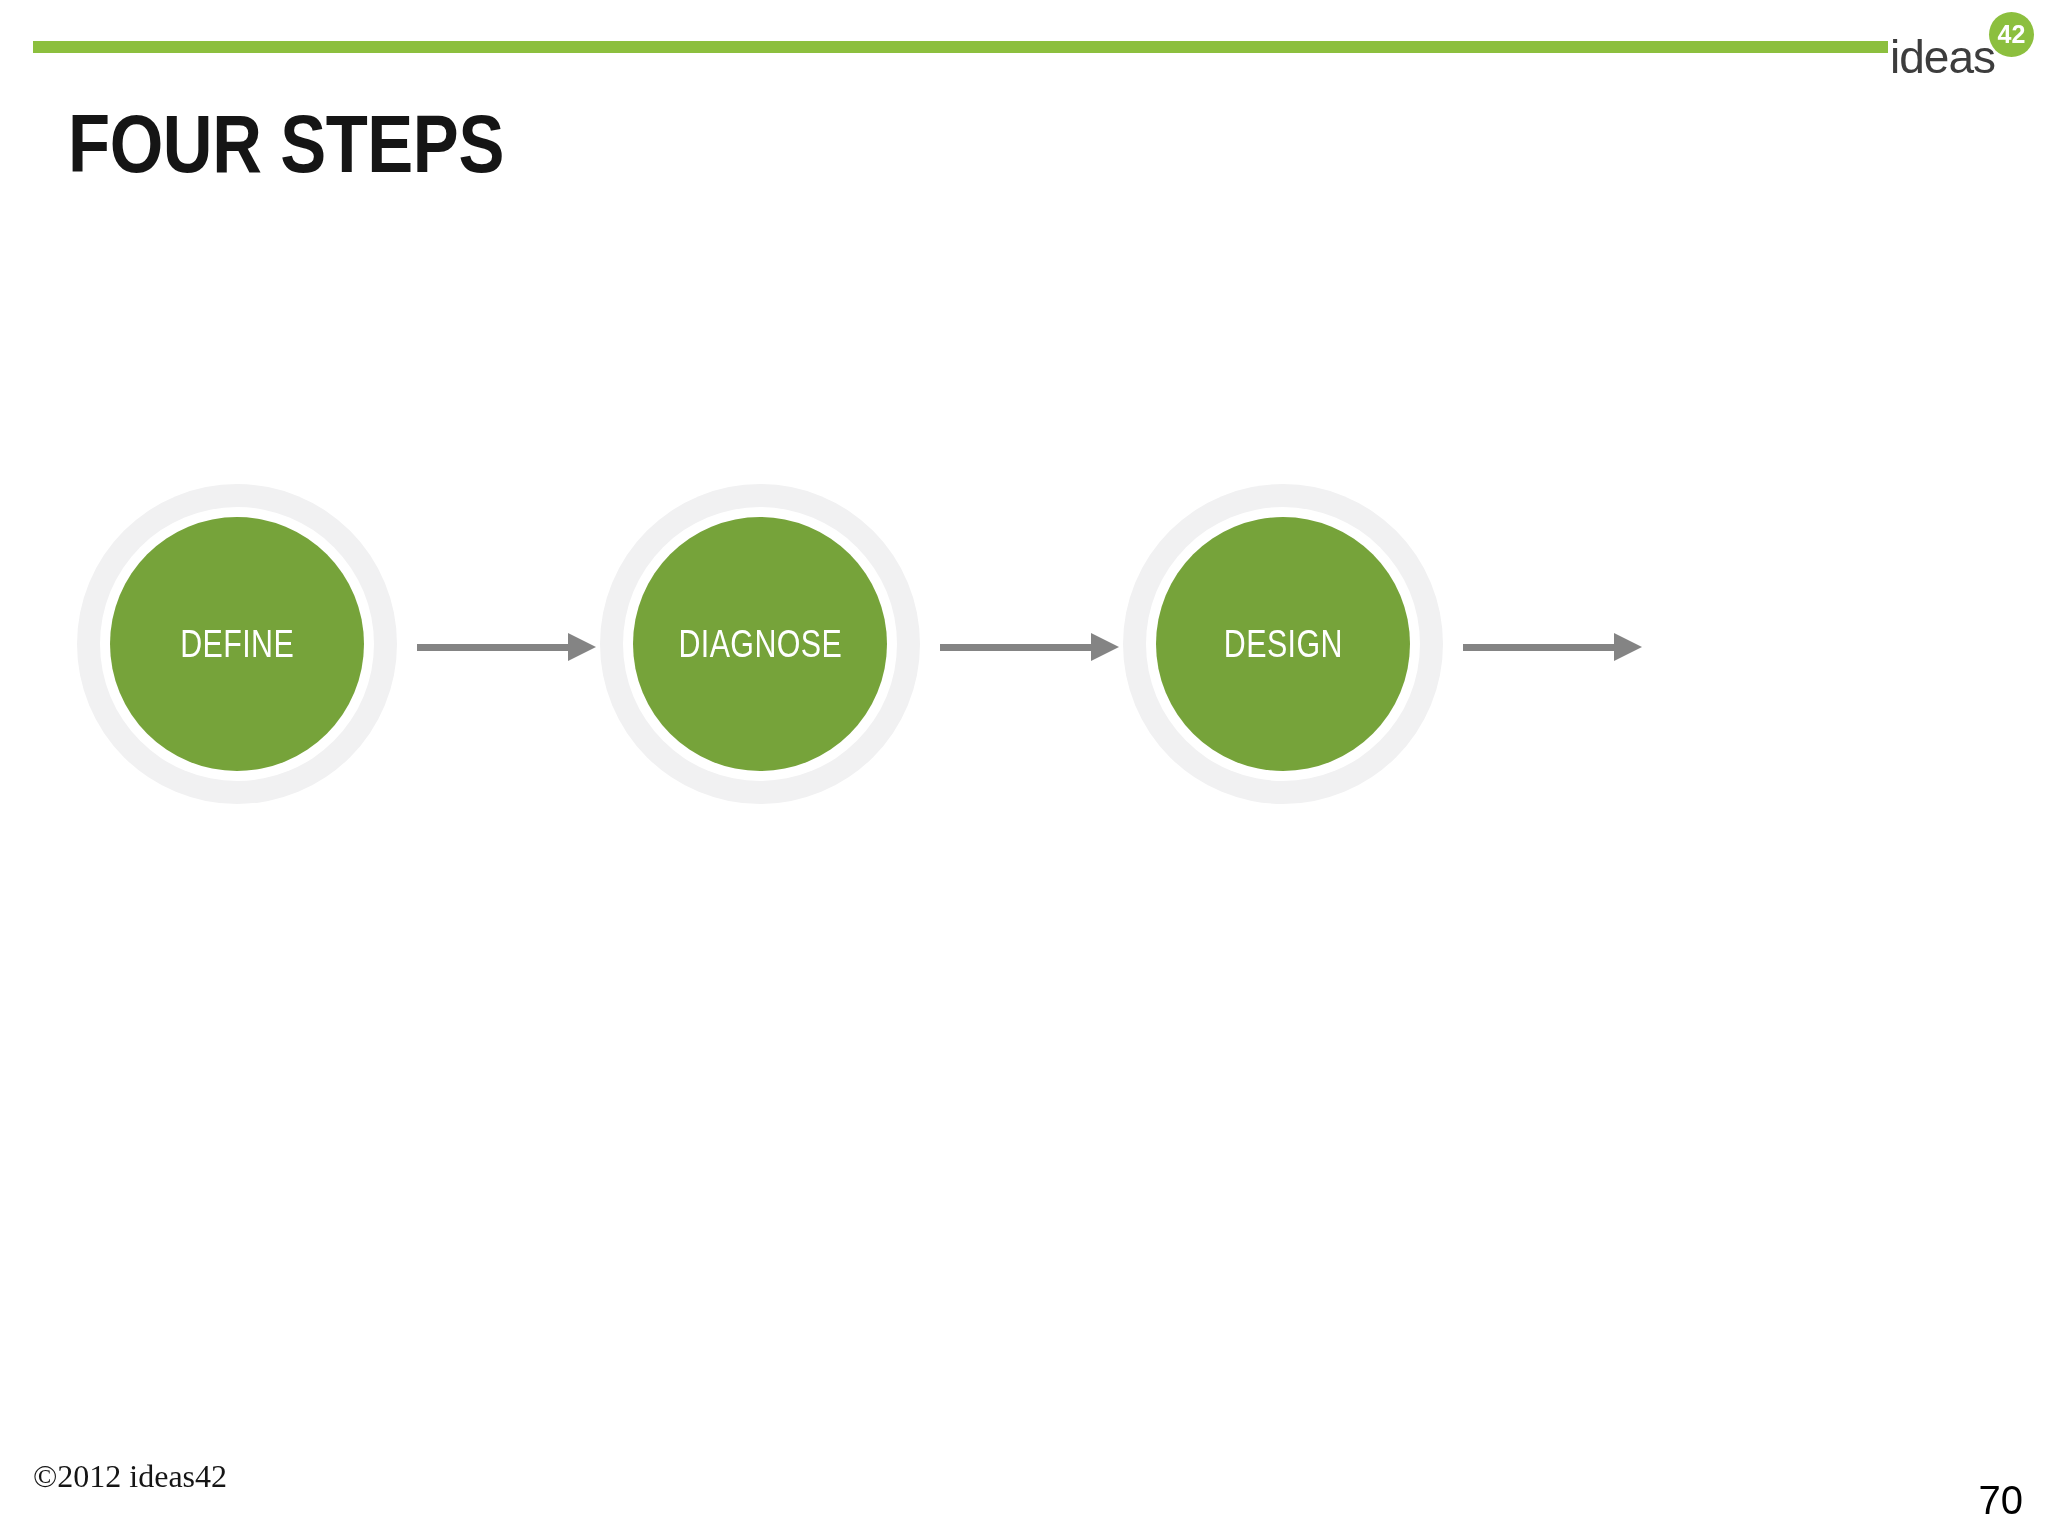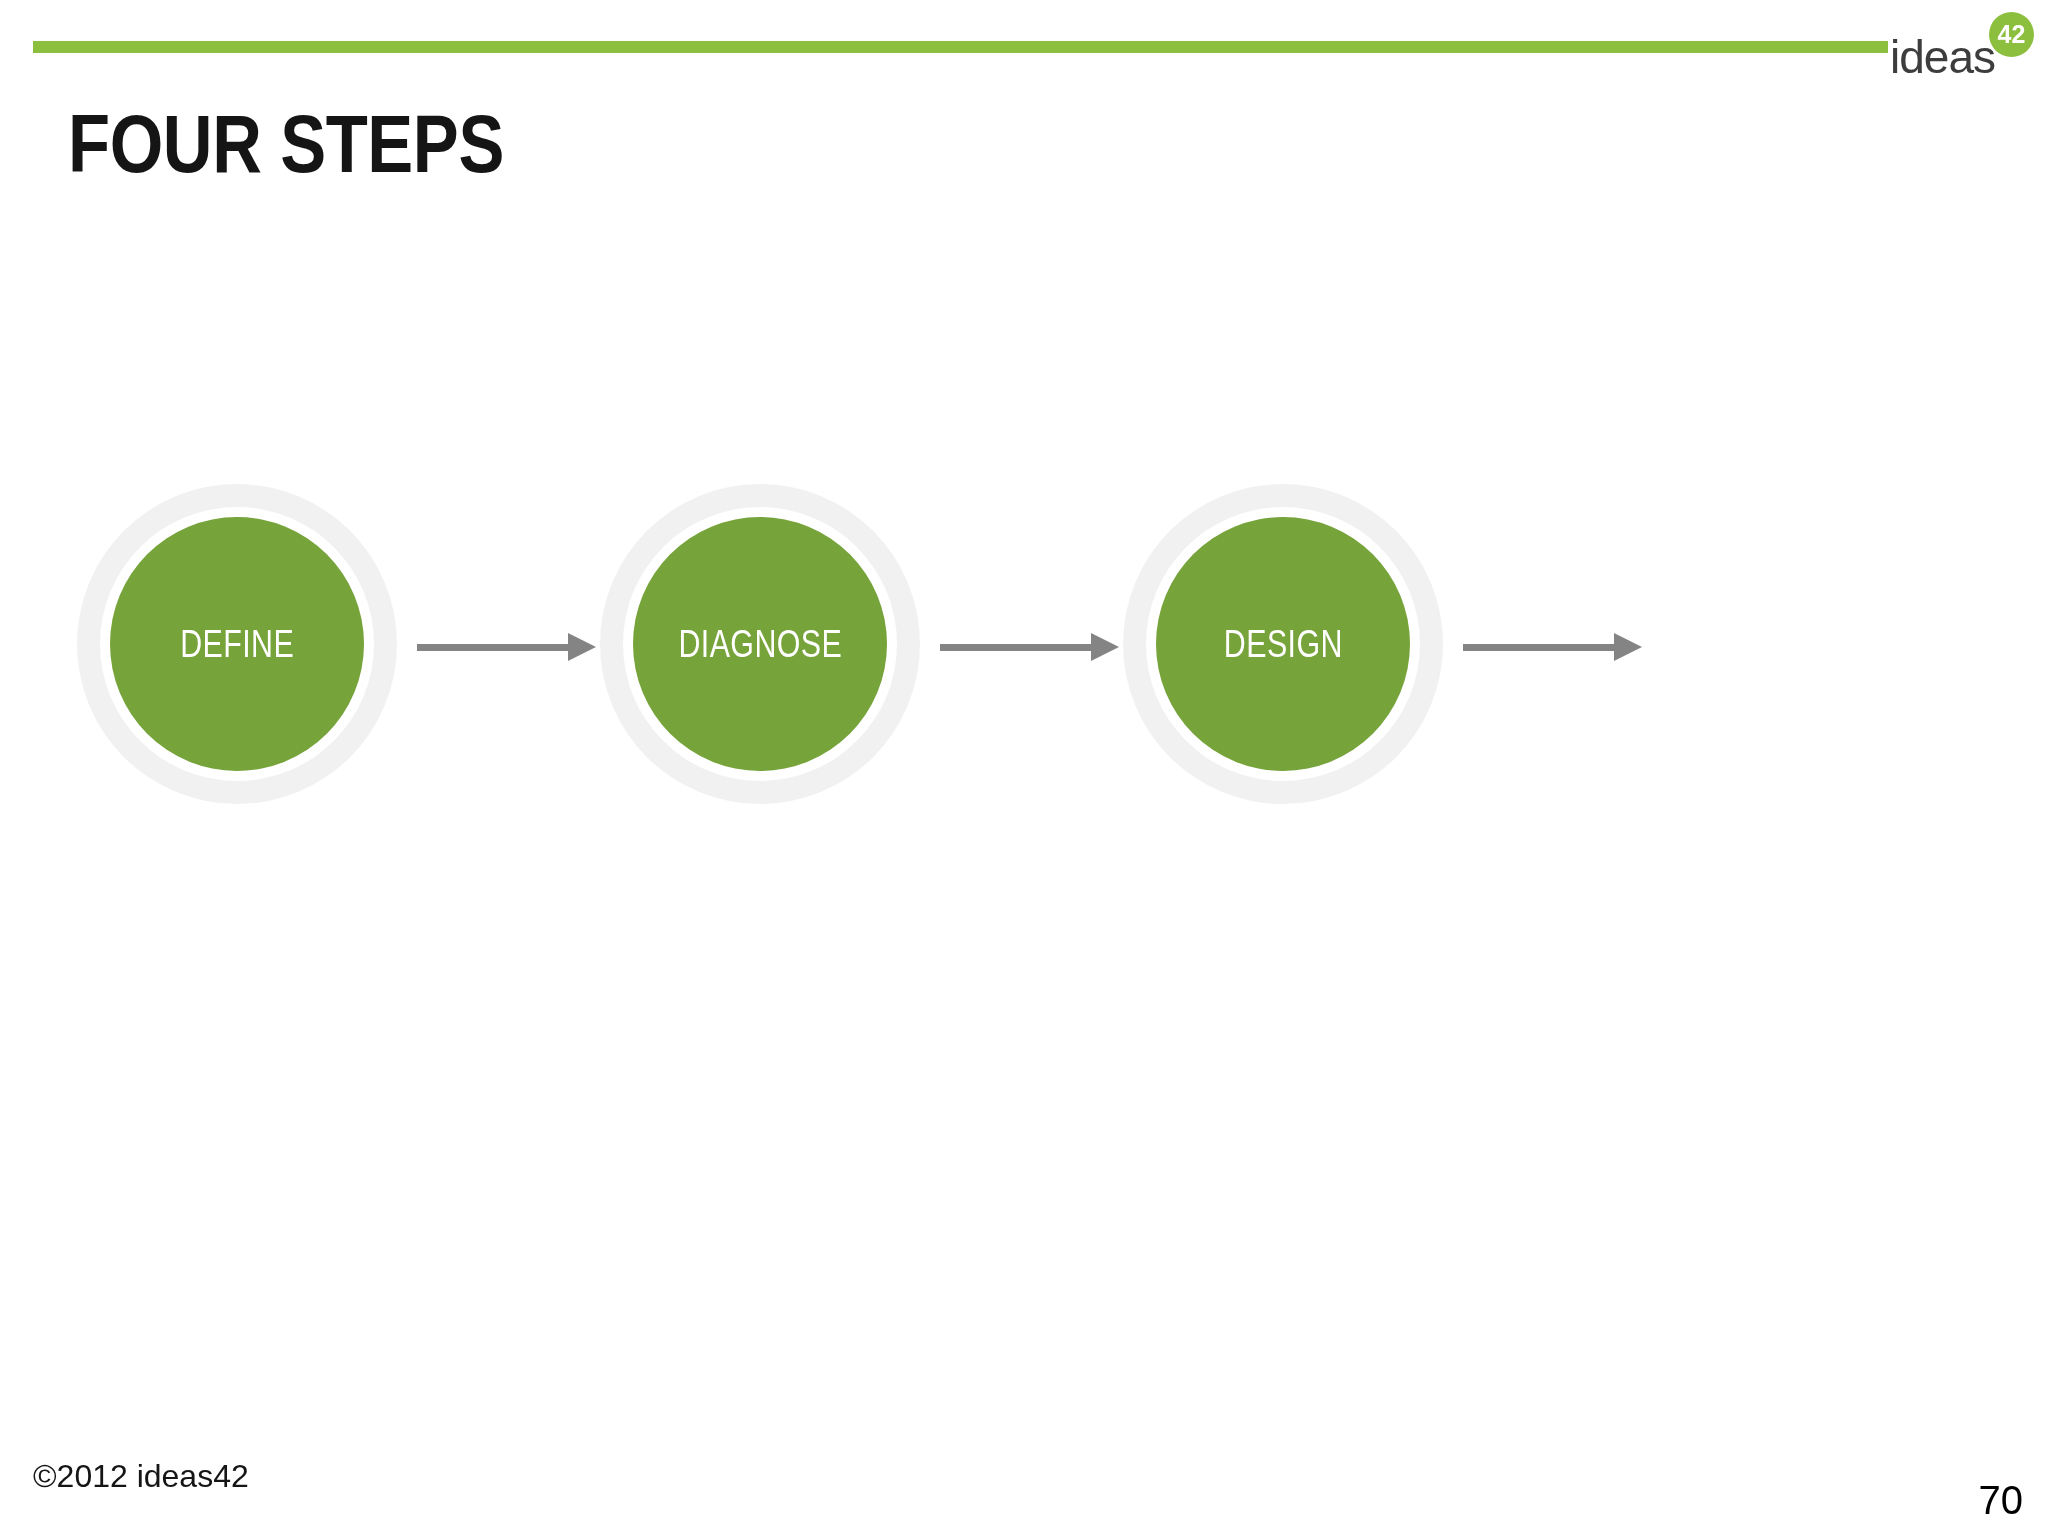--- a/index.html
+++ b/index.html
@@ -151,20 +151,21 @@
   }
 
   
   .footer-copyright {
     position: absolute;
     left: 33px;
     top: 1460px;
     font-size: 32px;
     color: var(--text-dark, #151515);
     line-height: 1;
+    font-family: Liberation Serif, serif;
   }
   .footer-pagenum {
     position: absolute;
     right: 25px;
     top: 1480px;
     font-size: 40px;
     font-weight: normal;
     color: #000000;
     line-height: 1;
   }

